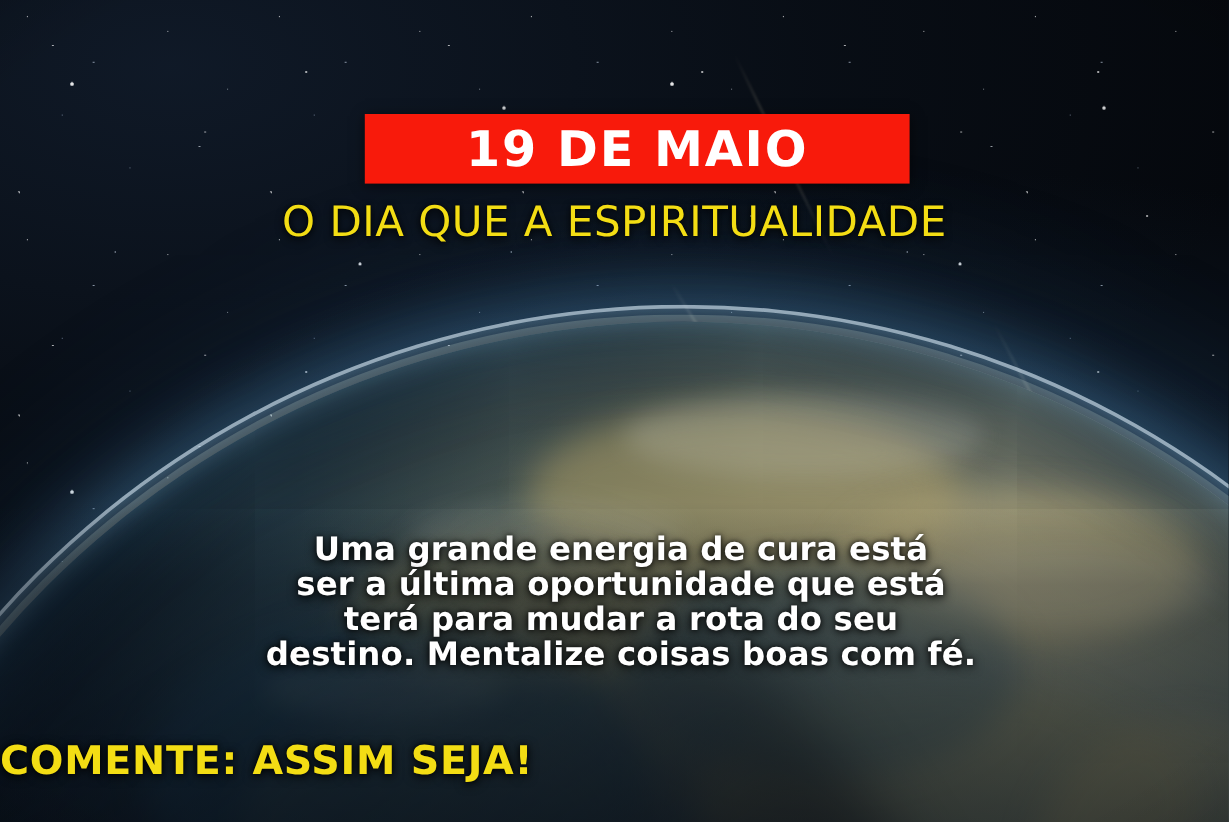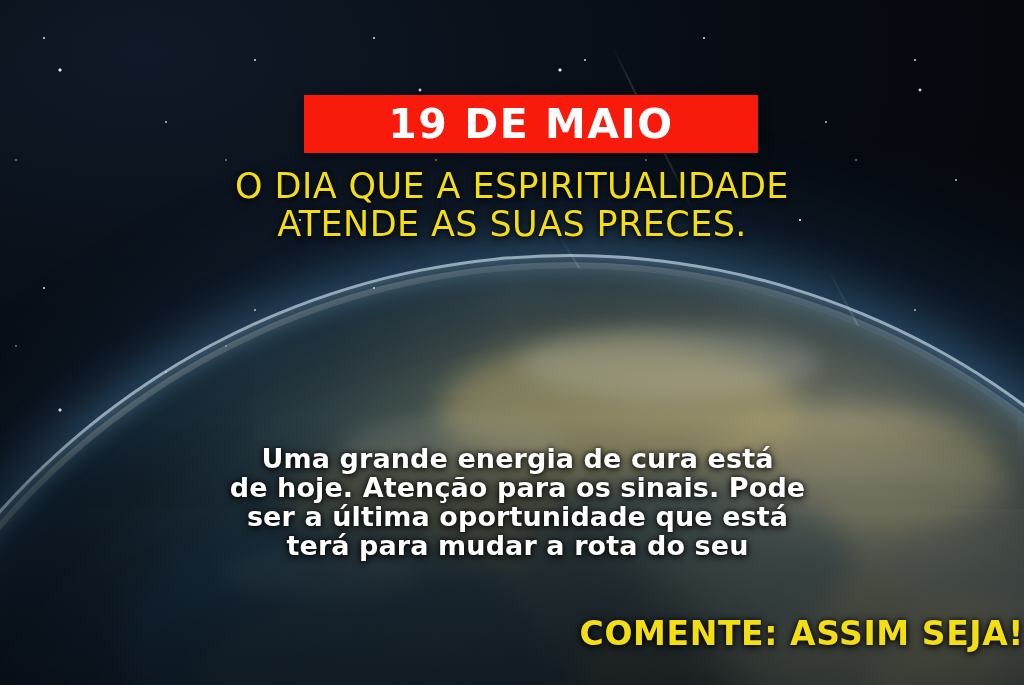--- a/index.html
+++ b/index.html
@@ -239,21 +239,21 @@
     letter-spacing: 0.1px;
     text-shadow: 0 2px 9px rgba(0,0,0,.9), 0 0 4px rgba(0,0,0,.75);
     font-family: "DejaVu Sans", sans-serif;
   }
   .body-copy .bd-line { display: block; white-space: nowrap; }
 
   .cta {
     position: absolute;
     left: 0; right: 0;
     top: 616px;
-    text-align: right;
+    text-align: left;
     color: #f3dd14;
     font-size: 33px;
     font-weight: 700;
     letter-spacing: 0.6px;
     line-height: 36px;
     text-shadow: 0 2px 9px rgba(0,0,0,.9), 0 0 4px rgba(0,0,0,.8);
     font-family: "DejaVu Sans", sans-serif;
   }
 </style>
 </head>
@@ -300,26 +300,25 @@
   <div class="vignette"></div>
 
   <div class="content">
 
     <div class="date-banner">
       <span>19 DE MAIO</span>
     </div>
 
     <div class="headline">
       <span class="hl-line">O DIA QUE A ESPIRITUALIDADE</span>
-      <span class="hl-line">ATENDE AS SUAS PRECES.</span>
     </div>
 
     <div class="body-copy">
       <span class="bd-line">Uma grande energia de cura está</span>
-      <span class="bd-line">de hoje. Atenção para os sinais. Pode</span>
       <span class="bd-line">ser a última oportunidade que está</span>
       <span class="bd-line">terá para mudar a rota do seu</span>
+      <span class="bd-line">destino. Mentalize coisas boas com fé.</span>
     </div>
 
     <div class="cta">COMENTE: ASSIM SEJA!</div>
 
   </div>
 </div>
 
 </body></html>

